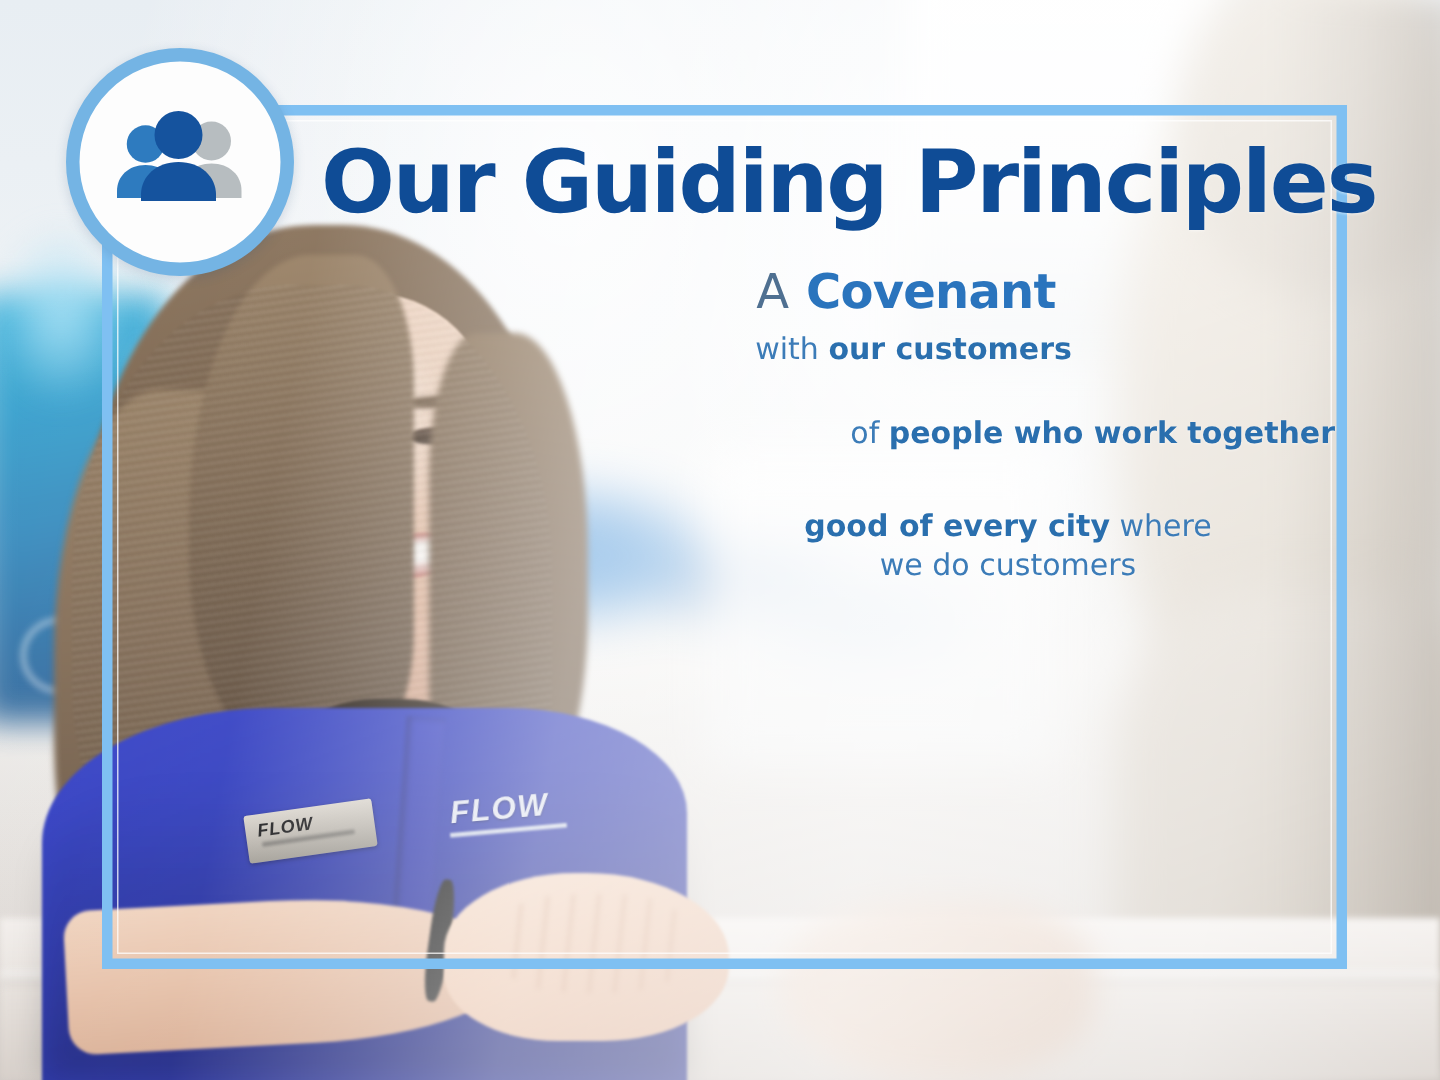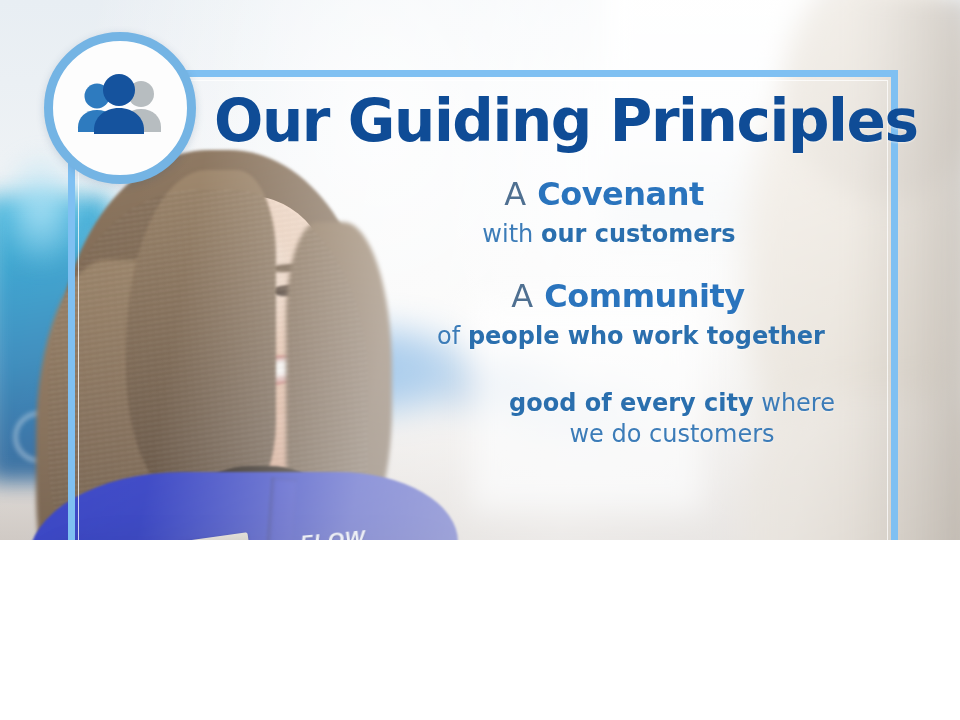--- a/index.html
+++ b/index.html
@@ -7,21 +7,21 @@
     padding: 0;
     background: #ffffff;
   }
   body {
     font-family: "Liberation Sans", sans-serif;
   }
 
   .poster {
     position: relative;
     width: 960px;
-    height: 540px;
+    height: 720px;
     overflow: hidden;
     background: #e9eef2;
   }
 
   
   .photo {
     position: absolute;
     inset: 0;
     overflow: hidden;
   }
@@ -460,35 +460,35 @@
     color: #4f7091;
     letter-spacing: 0.5px;
   }
   .b-head .word {
     font-weight: 700;
     color: #2a74bd;
     letter-spacing: -0.5px;
   }
   .b-sub {
     font-family: "DejaVu Sans", sans-serif;
-    font-size: 24px;
+    font-size: 20px;
     line-height: 1.30;
     color: #3c7cb8;
     font-weight: 400;
     margin-top: 7px;
     text-shadow: 0 1px 2px rgba(255,255,255,0.5);
   }
   .b-sub b { font-weight: 700; color: #2a6fae; }
 
   
   #block-covenant   { text-align: center; margin-left: 118px; margin-top: 2px; }
   #block-covenant .b-sub { margin-left: 10px; }
 
   #block-community  { text-align: center; margin-left: 166px; margin-top: 30px; }
-  #block-community .b-sub { margin-left: 6px; }
+  #block-community .b-sub { margin-left: 6px; text-align: right; }
 
   #block-commitment { text-align: center; margin-left: 244px; margin-top: 36px; }
   #block-commitment .b-sub { margin-left: 10px; }
 </style>
 </head>
 <body>
 
 <div class="poster">
 
   <div class="photo">
@@ -570,23 +570,20 @@
     <div class="block" id="block-covenant">
       <div class="b-head">
         <span class="art">A </span><span class="word">Covenant</span>
       </div>
       <div class="b-sub">
           <div><span>with </span><b>our customers</b></div>
         </div>
     </div>
 
     <div class="block" id="block-community">
-      <div class="b-head">
-        <span class="art">A </span><span class="word">Community</span>
-      </div>
       <div class="b-sub">
           <div><span>of </span><b>people who work together</b></div>
         </div>
     </div>
 
     <div class="block" id="block-commitment">
       <div class="b-sub">
           <div><b>good of every city</b><span> where</span></div>
           <div><span>we do customers</span></div>
         </div>

